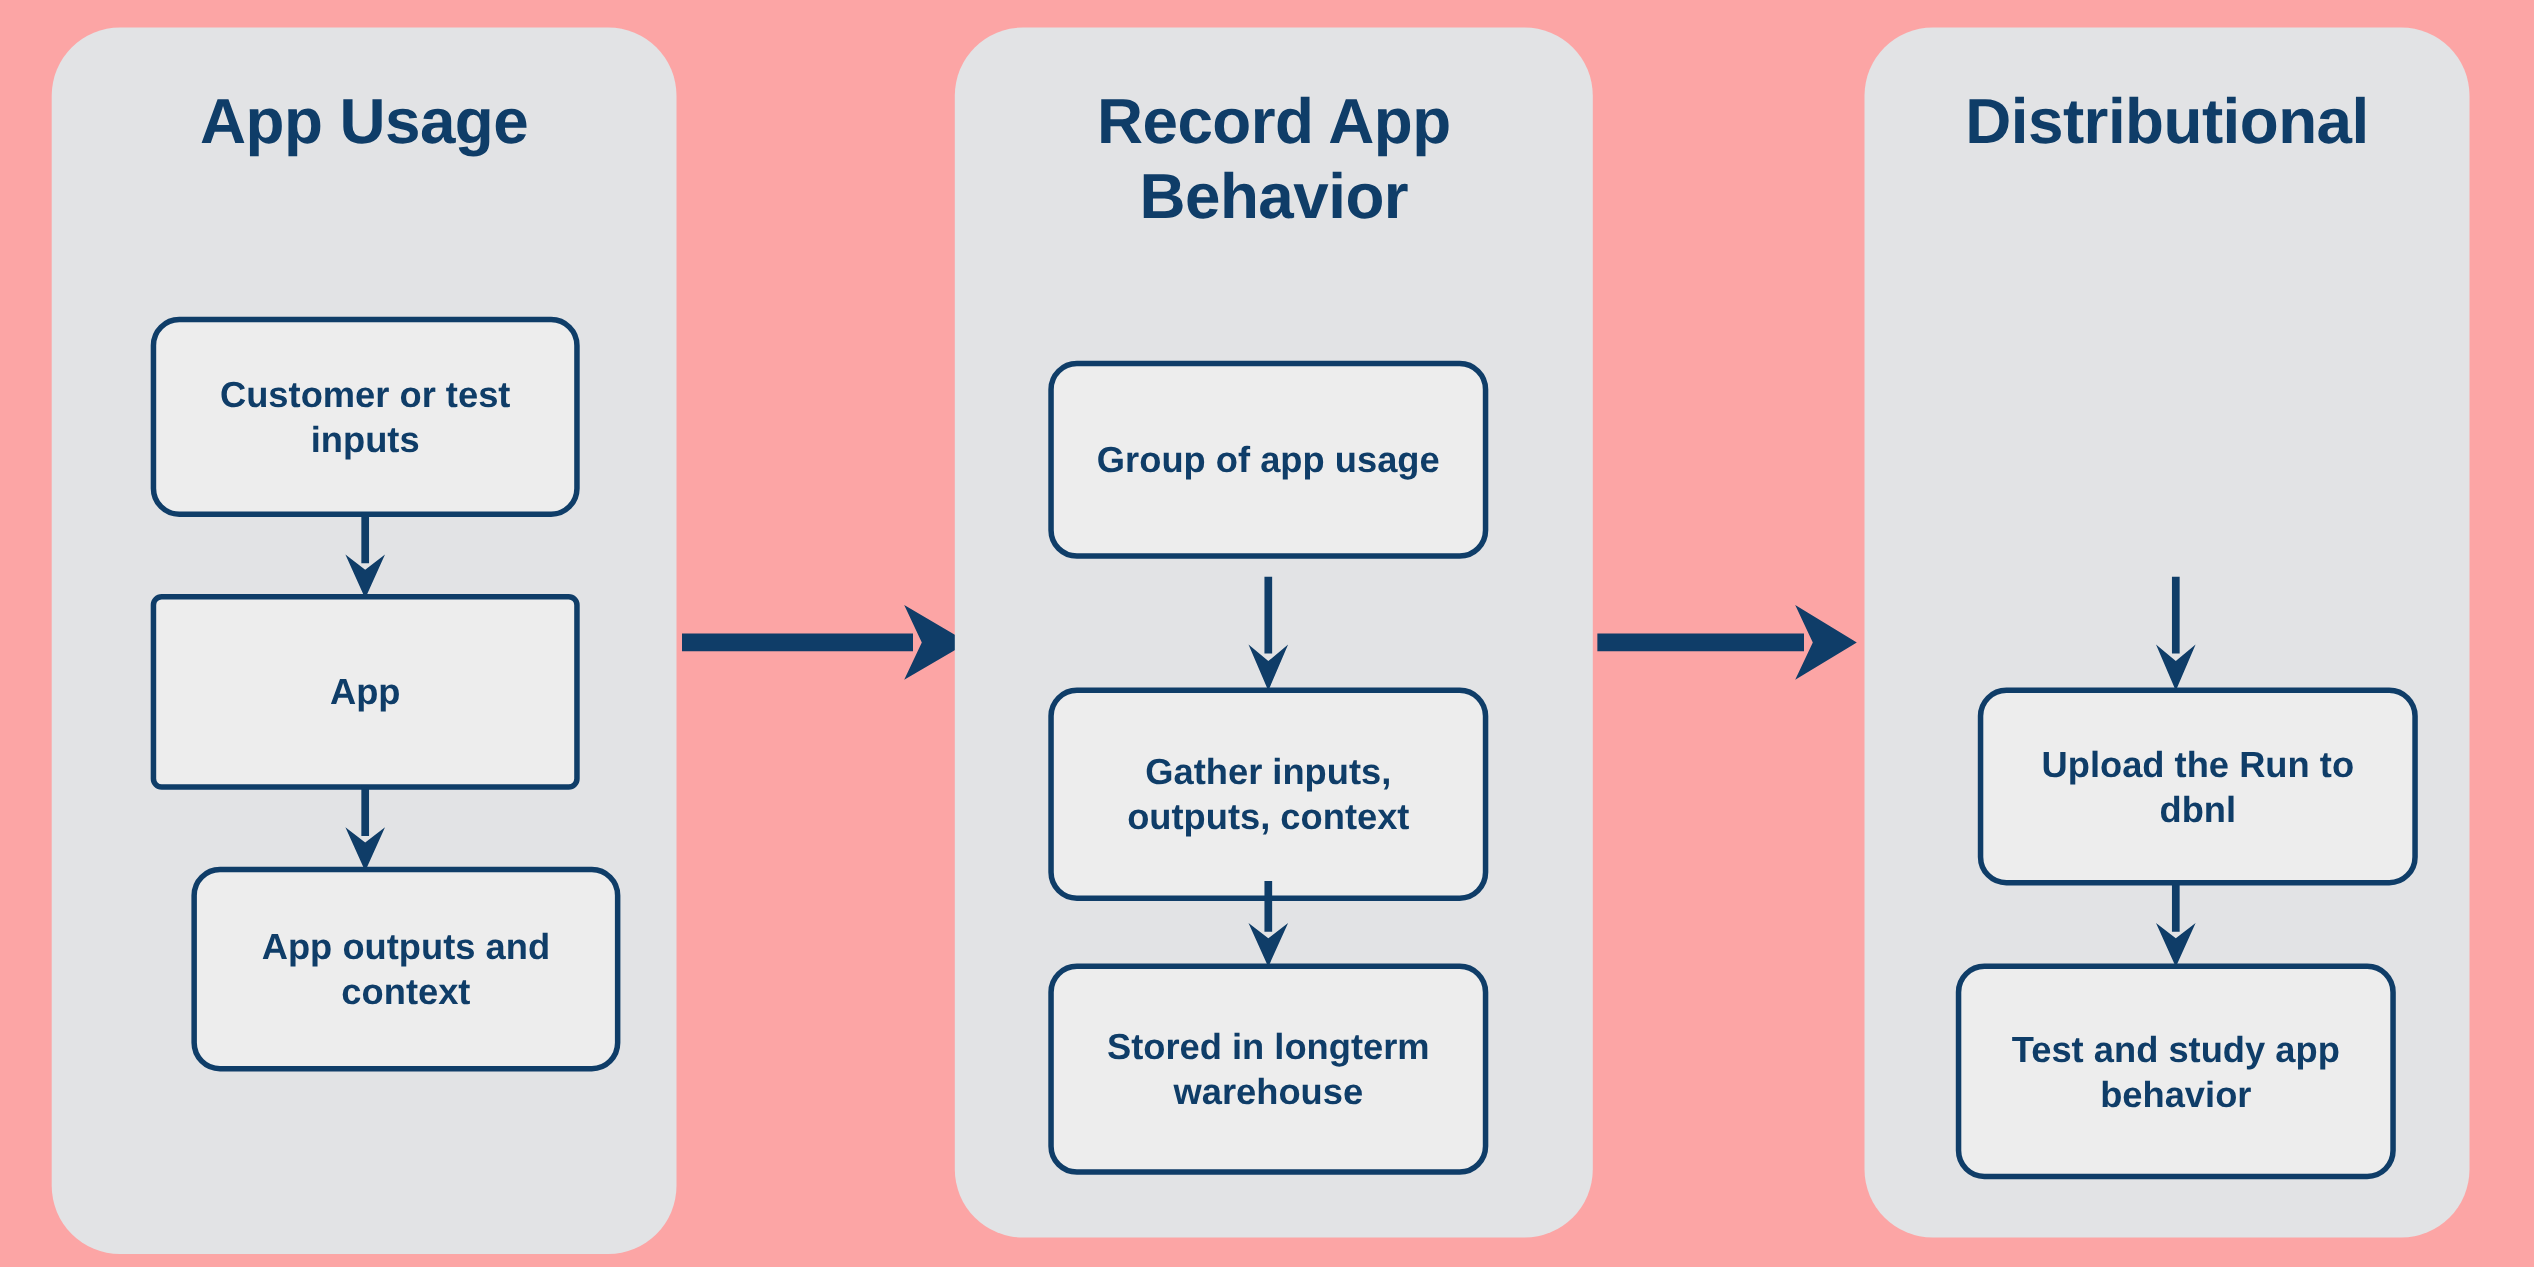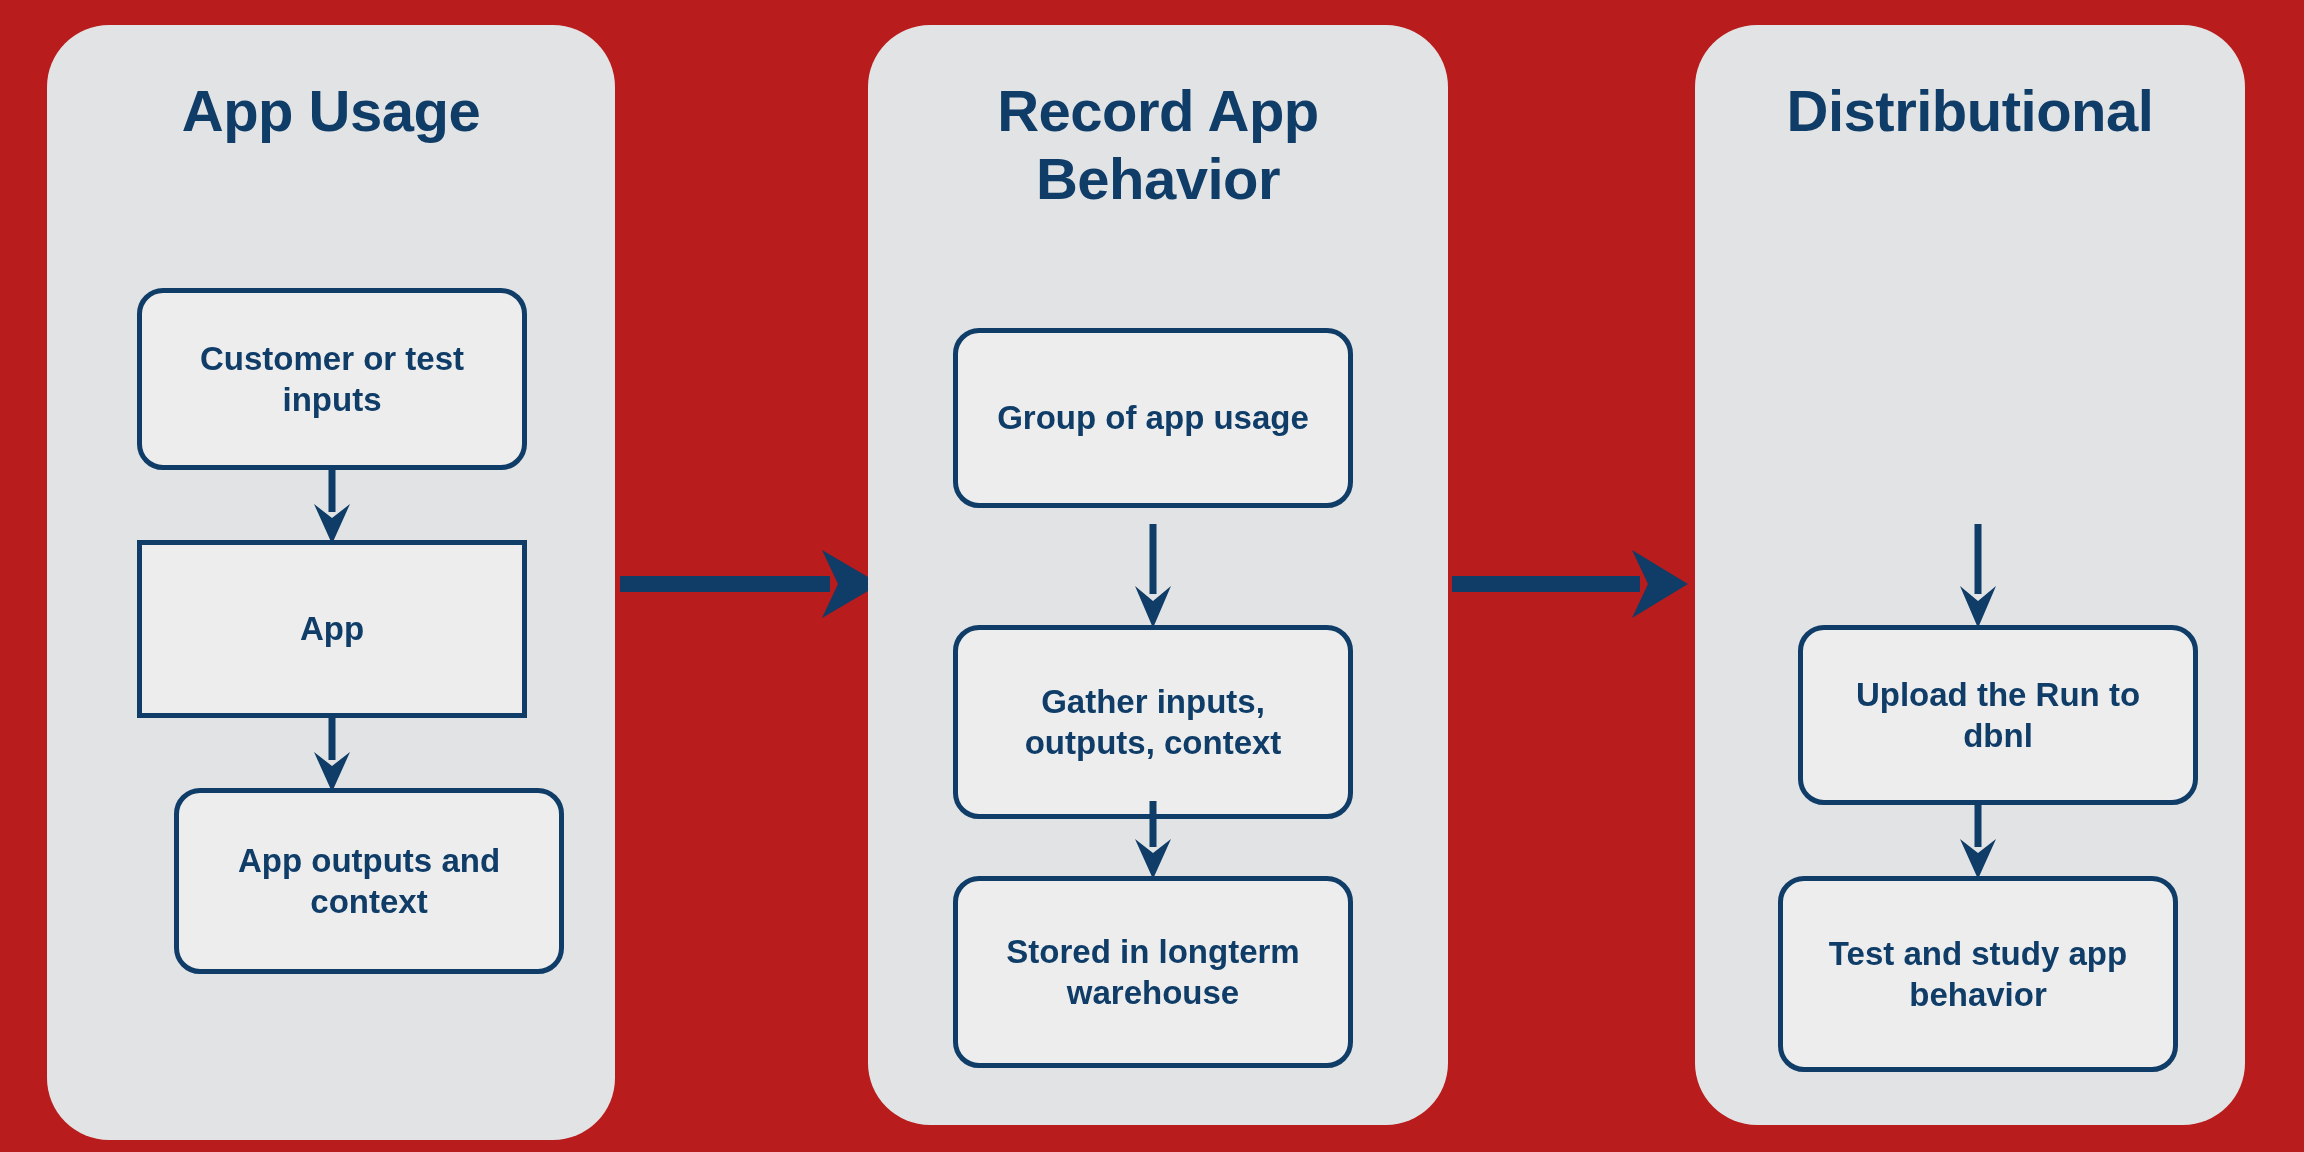--- a/index.html
+++ b/index.html
@@ -11,21 +11,21 @@
     width: 2304px;
     height: 1152px;
     font-family: "Liberation Sans", sans-serif;
     overflow: hidden;
   }
 
   .canvas {
     position: relative;
     width: 2304px;
     height: 1152px;
-    background: #b91c1c;
+    background: #fca5a5;
   }
 
   
   .panel {
     position: absolute;
     background: #e2e3e5;
     border-radius: 62px;
     box-sizing: border-box;
   }
   #panel-0 { left: 47px;   top: 25px; width: 568px;  height: 1115px; }
@@ -65,21 +65,21 @@
     font-size: 33px;
     line-height: 1.25;
     padding: 6px 14px;
   }
   .node.square {
     border-radius: 0;
   }
 
   
   #node-0-0 { left: 137px; top: 288px; width: 390px; height: 182px; }
-  #node-0-1 { left: 137px; top: 540px; width: 390px; height: 178px; }
+  #node-0-1 { left: 137px; top: 540px; width: 390px; height: 178px; border-radius: 10px; }
   #node-0-2 { left: 137px; top: 788px; width: 390px; height: 186px; margin-left: 37px; }
 
   
   #node-1-0 { left: 953px; top: 328px; width: 400px; height: 180px; }
   #node-1-1 { left: 953px; top: 625px; width: 400px; height: 194px; }
   #node-1-2 { left: 953px; top: 876px; width: 400px; height: 192px; }
 
   
   #node-2-0 { left: 1778px; top: 348px; width: 400px; height: 180px; }
   #node-2-1 { left: 1798px; top: 625px; width: 400px; height: 180px; }

